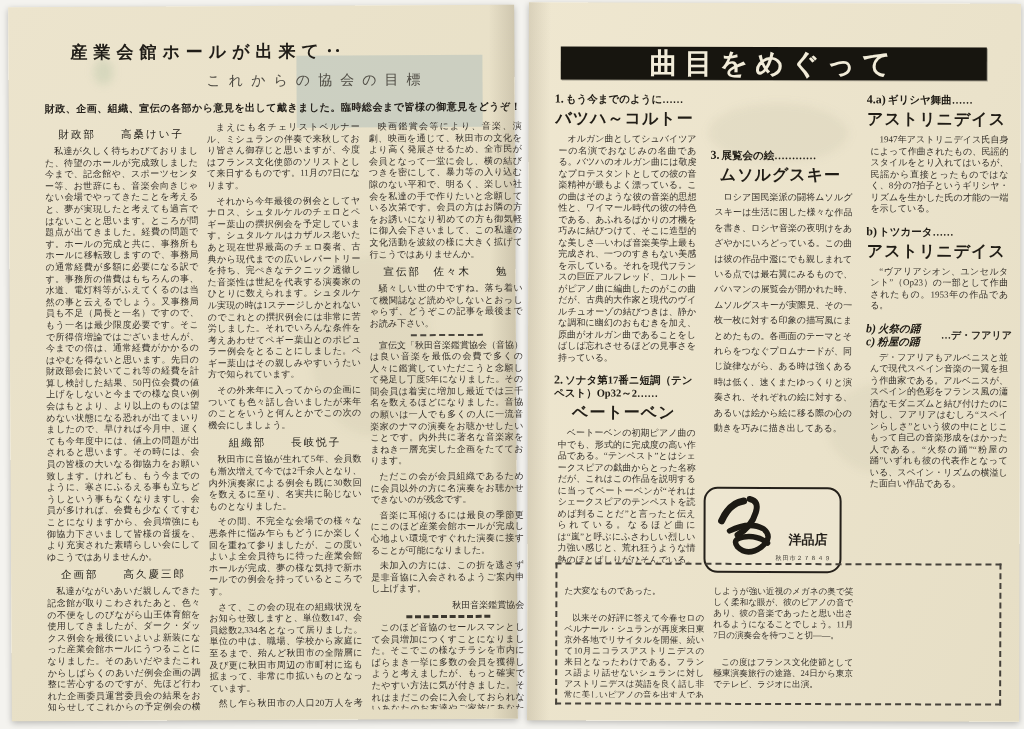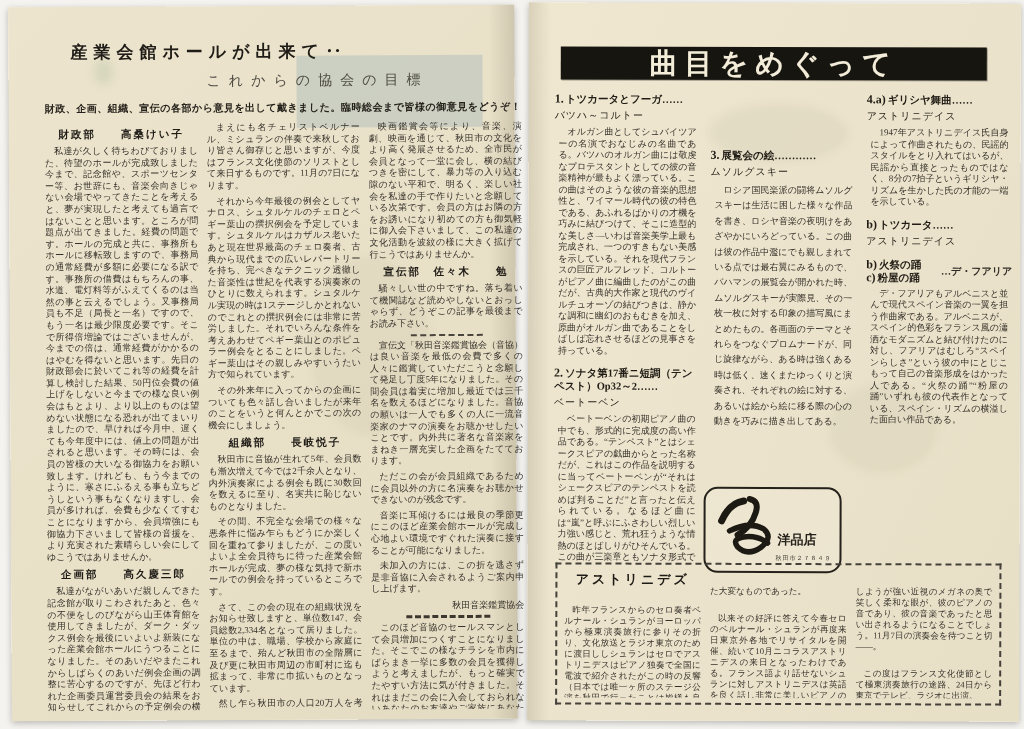--- a/index.html
+++ b/index.html
@@ -25,49 +25,49 @@
   .lp-subtitle-box{position:absolute;left:288px;top:50px;width:186px;height:72px;
     background:rgba(168,186,183,.45);}
   .lp-subtitle{position:absolute;left:198px;top:66px;font-size:14px;letter-spacing:8px;
     color:#4f4c44;white-space:nowrap;}
   .lp-lead{position:absolute;left:36px;top:95px;width:430px;font-size:10px;font-weight:bold;
     color:#26221c;letter-spacing:.5px;white-space:nowrap;}
   .lp-cols{position:absolute;left:36px;top:116px;display:flex;gap:9px;}
   .col{width:153px;height:588px;overflow:hidden;}
   .col p{margin:0 0 4px 0;font-size:9px;line-height:11.6px;text-align:justify;
     text-indent:9px;color:#35302a;}
-  .col .sec-h{font-size:10.5px;font-weight:bold;text-align:center;margin:5px 0 4px 0;
+  .col .sec-h{font-size:10.5px;font-weight:normal;text-align:center;margin:5px 0 4px 0;
     color:#1e1b16;letter-spacing:2px;}
   .sig{display:block;text-align:right;font-size:9px;margin:1px 0 2px;color:#35302a;}
   .divider1{border-top:2px dashed #4a463e;width:72px;margin:3px auto 4px;}
   .divider2{border-top:3px dashed #3c382f;width:84px;margin:3px auto 4px;}
 
   
   .rp-banner{position:absolute;left:32px;top:44px;width:426px;height:33px;background:#17150f;
     display:flex;align-items:center;justify-content:center;box-shadow:1px 1px 0 rgba(0,0,0,.3);}
   .rp-banner span{color:#f2ecd9;font-size:28px;font-weight:bold;letter-spacing:7px;
     font-family:"Liberation Sans",sans-serif;}
   .rp-cols{position:absolute;left:26px;top:90px;display:flex;gap:10px;}
   .rcol{width:146px;height:470px;overflow:hidden;position:relative;}
   .item{margin-bottom:10px;}
   .item-head{font-size:10.5px;font-weight:bold;color:#211d16;line-height:13px;}
   .item-num{font-size:12px;font-weight:bold;margin-right:2px;}
-  .item-composer{text-align:left;font-size:10px;font-weight:normal;color:#211d16;
+  .item-composer{text-align:center;font-size:16px;font-weight:bold;color:#211d16;
     margin:3px 6px 4px 0;letter-spacing:1px;}
   .item-body{font-size:9px;line-height:11.5px;text-align:justify;text-indent:9px;color:#35302a;margin:4px;}
   .body-loose{line-height:15.4px;}
   .spacer52{height:56px;}
   .two-line-head{display:flex;align-items:center;}
-  .two-line-head .lines{flex:1;}
+  .two-line-head .lines{flex:1;font-style:italic;}
   .two-line-head .comp{font-size:10px;font-weight:bold;white-space:nowrap;}
 
   .stamp{position:absolute;left:176px;top:484px;width:134px;height:82px;
     border:2.5px solid #24201a;border-radius:14px;background:rgba(238,231,212,.6);}
   .stamp svg{position:absolute;left:4px;top:2px;}
-  .stamp .shop{position:absolute;right:23px;bottom:22px;font-size:13px;font-weight:bold;color:#24201a;margin-top:16px;}
+  .stamp .shop{position:absolute;right:12px;bottom:22px;font-size:13px;font-weight:bold;color:#24201a;margin-top:16px;}
   .stamp .shop-sub{position:absolute;right:8px;bottom:8px;font-size:6px;color:#3a362e;letter-spacing:1px;}
 
   .rp-box{position:absolute;left:28px;top:560px;width:446px;height:142px;
     border:2px dashed #45413a;padding:5px 7px;box-sizing:border-box;display:flex;gap:9px;}
   .bcol{width:140px;overflow:hidden;}
   .rp-box-title{font-size:13px;font-weight:bold;text-align:center;letter-spacing:3px;
     color:#1e1b16;margin:1px 0 4px;font-family:"Liberation Sans",sans-serif;}
   .bcol p{margin:16px 0 3px;font-size:8.6px;line-height:11px;text-align:justify;text-indent:8px;color:#35302a;}
 
   
@@ -124,21 +124,21 @@
   <div class="blot" style="left:300px;top:380px;width:110px;height:90px;background:rgba(130,125,105,.07);"></div>
 
   <div class="rp-banner">
     <span>曲目をめぐって</span>
   </div>
 
   <div class="rp-cols">
     <div class="rcol">
       <div class="item">
         <div class="item-head">
-          <span class="item-num">1.</span><span>トツカータとフーガ……</span>
+          <span class="item-num">1.</span><span>もう今までのように……</span>
         </div>
         <div class="item-composer">バツハ～コルトー</div>
         <p class="item-body">オルガン曲としてシュバイツアーの名演でおなじみの名曲である。バツハのオルガン曲には敬虔なプロテスタントとしての彼の音楽精神が最もよく漂っている。この曲はそのような彼の音楽的思想性と、ワイマール時代の彼の特色である、あふれるばかりの才機を巧みに結びつけて、そこに造型的な美しさ―いわば音楽美学上最も完成され、一つのすきもない美感を示している。それを現代フランスの巨匠アルフレッド、コルトーがピアノ曲に編曲したのがこの曲だが、古典的大作家と現代のヴイルチュオーゾの結びつきは、静かな調和に幽幻のおもむきを加え、原曲がオルガン曲であることをしばしば忘れさせるほどの見事さを持っている。</p>
       </div>
       <div class="item">
         <div class="item-head">
           <span class="item-num">2.</span><span>ソナタ第17番ニ短調（テンペスト）Op32～2……</span>
         </div>
         <div class="item-composer">ベートーベン</div>
         <p class="item-body">ベートーベンの初期ピアノ曲の中でも、形式的に完成度の高い作品である。“テンペスト”とはシェークスピアの戯曲からとった名称だが、これはこの作品を説明するに当ってベートーベンが“それはシェークスピアのテンペストを読めば判ることだ”と言ったと伝えられている。なるほど曲には“嵐”と呼ぶにふさわしい烈しい力強い感じと、荒れ狂うような情熱のほとばしりがひそんでいる。この曲が三楽章ともソナタ形式で書かれるという珍らしい形式をそなえていることも、この曲の力強い表現のよって来たるところであろう。</p>
@@ -162,20 +162,21 @@
           <span class="item-num">4.a)</span><span>ギリシヤ舞曲……</span>
         </div>
         <div class="item-composer">アストリニデイス</div>
         <p class="item-body">1947年アストリニデイス氏自身によって作曲されたもの、民謡的スタイルをとり入れてはいるが、民謡から直接とったものではなく、8分の7拍子というギリシヤ・リズムを生かした氏の才能の一端を示している。</p>
       </div>
       <div class="item">
         <div class="item-head">
           <span class="item-num">b)</span><span>トツカータ……</span>
         </div>
         <div class="item-composer">アストリニデイス</div>
+        <p class="item-body">“ヴアリアシオン、ユンセルタント”（Op23）の一部として作曲されたもの。1953年の作品である。</p>
       </div>
       <div class="item">
         <div class="two-line-head">
           <div class="lines">
             <div class="item-head"><span class="item-num">b)</span><span>火祭の踊</span></div>
             <div class="item-head"><span class="item-num">c)</span><span>粉屋の踊</span></div>
           </div>
           <div class="comp">…デ・フアリア</div>
         </div>
         <p class="item-body" style="margin-top:4px;">デ・フアリアもアルベニスと並んで現代スペイン音楽の一翼を担う作曲家である。アルベニスが、スペイン的色彩をフランス風の瀟洒なモダニズムと結び付けたのに対し、フアリアはむしろ“スペインらしさ”という彼の中にとじこもって自己の音楽形成をはかった人である。“火祭の踊”“粉屋の踊”いずれも彼の代表作となっている、スペイン・リズムの横溢した面白い作品である。</p>
@@ -190,24 +191,20 @@
         <path d="M40 8 Q50 10 46 22 Q42 36 28 44" stroke-width="6"></path>
         <path d="M20 40 Q40 30 54 38 Q64 46 52 56 Q38 66 28 56 Q22 48 34 46 Q48 44 58 52" stroke-width="5.5"></path>
       </g>
     </svg>
     <div class="shop">洋品店</div>
     <div class="shop-sub">秋田市２７８４９</div>
   </div>
 
   <div class="rp-box">
     <div class="bcol">
-      <div class="rp-box-title">アストリニデズ</div>
-      <p>昨年フランスからのセロ奏者ベルナール・シュランがヨーロッパから極東演奏旅行に参りその折り、文化放送とラジオ東京のために渡日ししシュランはセロでアストリニデスはピアノ独奏で全国に電波で紹介されたがこの時の反響（日本では唯一ヶ所のステージ公演を秋田で行ったことは皆様も良く御存じの筈）はま</p>
-    </div>
-    <div class="bcol">
       <p style="text-indent:0;">た大変なものであった。</p>
       <p>以来その好評に答えて今春セロのベルナール・シュランが再度来日東京外各地でリサイタルを開催、続いて10月ニコラスアストリニデスの来日となったわけである。フランス語より話せないシュランに対しアストリニデスは英語を良く話し非常に美しいピアノの音を出す人である。得意の“展覧会の絵”で皆様を音楽会の雰囲気に引込んでくれるで</p>
     </div>
     <div class="bcol">
       <p style="text-indent:0;">しようが強い近視のメガネの奥で笑しく柔和な眼が、彼のピアノの音であり、彼の音楽であったと思い出されるようになることでしょう。11月7日の演奏会を待つこと切――。</p>
       <p>この度はフランス文化使節として極東演奏旅行の途路、24日から東京でテレビ、ラジオに出演。</p>
       <p>こちら青森、弘前、秋田芸協の例会となったものである。</p>
     </div>
   </div>
 </div>

